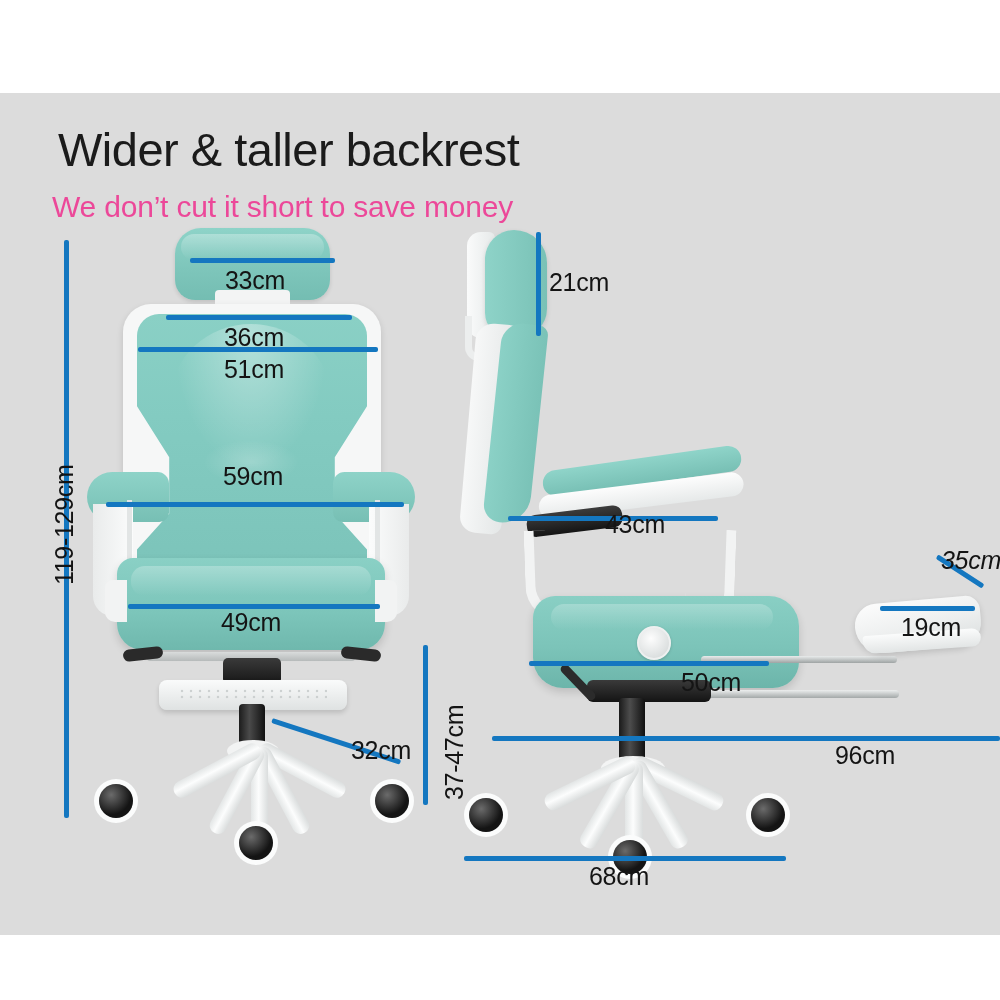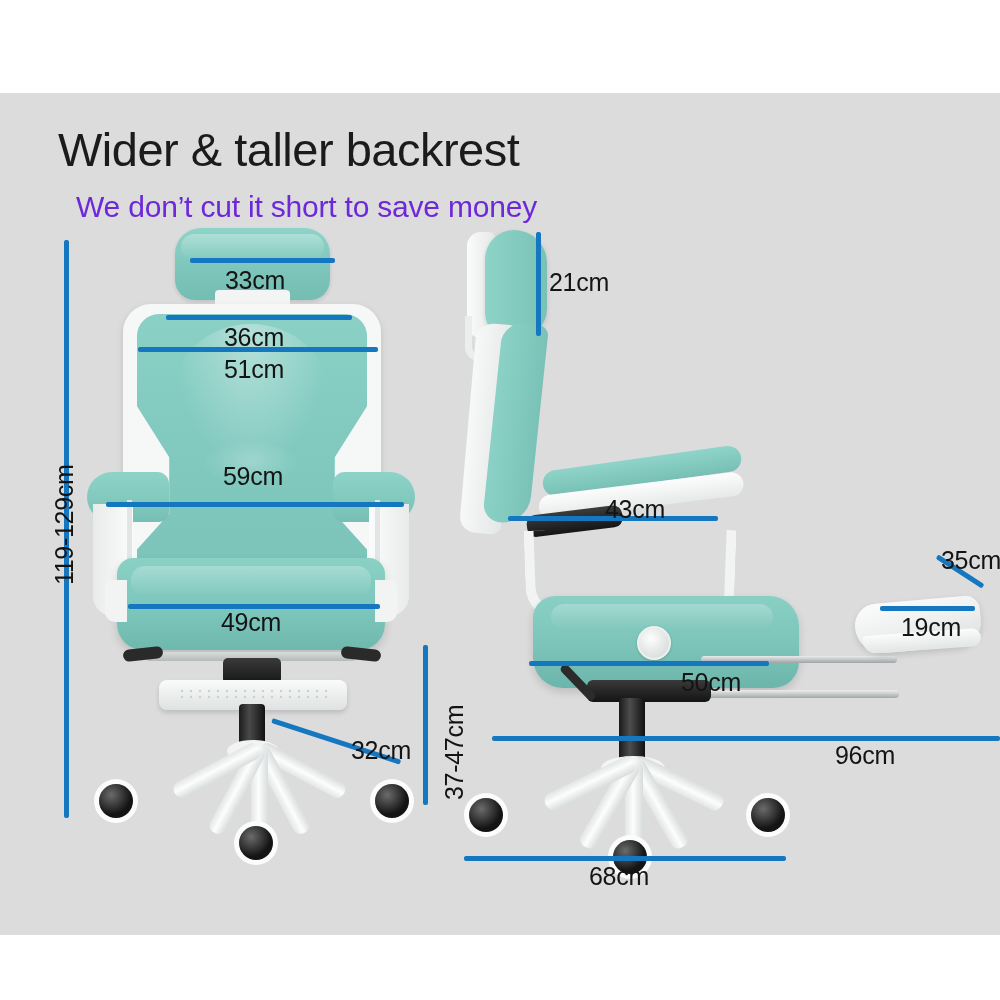--- a/index.html
+++ b/index.html
@@ -19,23 +19,23 @@
   }
 
   
   .title{
     position:absolute;left:58px;top:126px;
     font-size:47px;line-height:1;
     font-weight:400;color:#1b1b1b;
     letter-spacing:-0.5px;white-space:nowrap;
   }
   .subtitle{
-    position:absolute;left:76px;top:192px;
+    position:absolute;left:52px;top:192px;
     font-size:30px;line-height:1;
-    font-weight:400;color:#6d28d9;
+    font-weight:400;color:#ec4899;
     letter-spacing:-0.2px;white-space:nowrap;
   }
 
   
   .dim-h{position:absolute;background:#1477c0;height:5px;border-radius:2px;}
   .dim-v{position:absolute;background:#1477c0;width:5px;border-radius:2px;}
   .dim-d{position:absolute;background:#1477c0;height:5px;border-radius:2px;transform-origin:0 50%;}
   .dim-label{
     position:absolute;color:#141414;font-size:25px;font-weight:400;
     letter-spacing:-0.3px;white-space:nowrap;
@@ -417,24 +417,24 @@
   <div class="dim-d" style="left:272px;top:718px;width:135px;transform:rotate(18deg);"></div>
   <div class="dim-label" style="left:351px;top:736px;text-align:center;">32cm</div>
 
   <div class="dim-v" style="left:423px;top:645px;height:160px;"></div>
   <div class="dim-label vert" style="left:440px;top:800px;">37-47cm</div>
 
   <div class="dim-v" style="left:536px;top:232px;height:104px;"></div>
   <div class="dim-label" style="left:549px;top:268px;">21cm</div>
 
   <div class="dim-h" style="left:508px;top:516px;width:210px;"></div>
-  <div class="dim-label" style="left:605px;top:495px;">43cm</div>
+  <div class="dim-label" style="left:605px;top:510px;">43cm</div>
 
   <div class="dim-d" style="left:937px;top:554px;width:55px;transform:rotate(33deg);"></div>
-  <div class="dim-label" style="left:941px;top:546px;">35cm</div>
+  <div class="dim-label" style="left:941px;top:546px;font-style:italic;">35cm</div>
 
   <div class="dim-h" style="left:880px;top:606px;width:95px;"></div>
   <div class="dim-label" style="left:901px;top:613px;">19cm</div>
 
   <div class="dim-h" style="left:529px;top:661px;width:240px;"></div>
   <div class="dim-label" style="left:681px;top:668px;">50cm</div>
 
   <div class="dim-h" style="left:492px;top:736px;width:508px;"></div>
   <div class="dim-label" style="left:835px;top:741px;">96cm</div>
 

